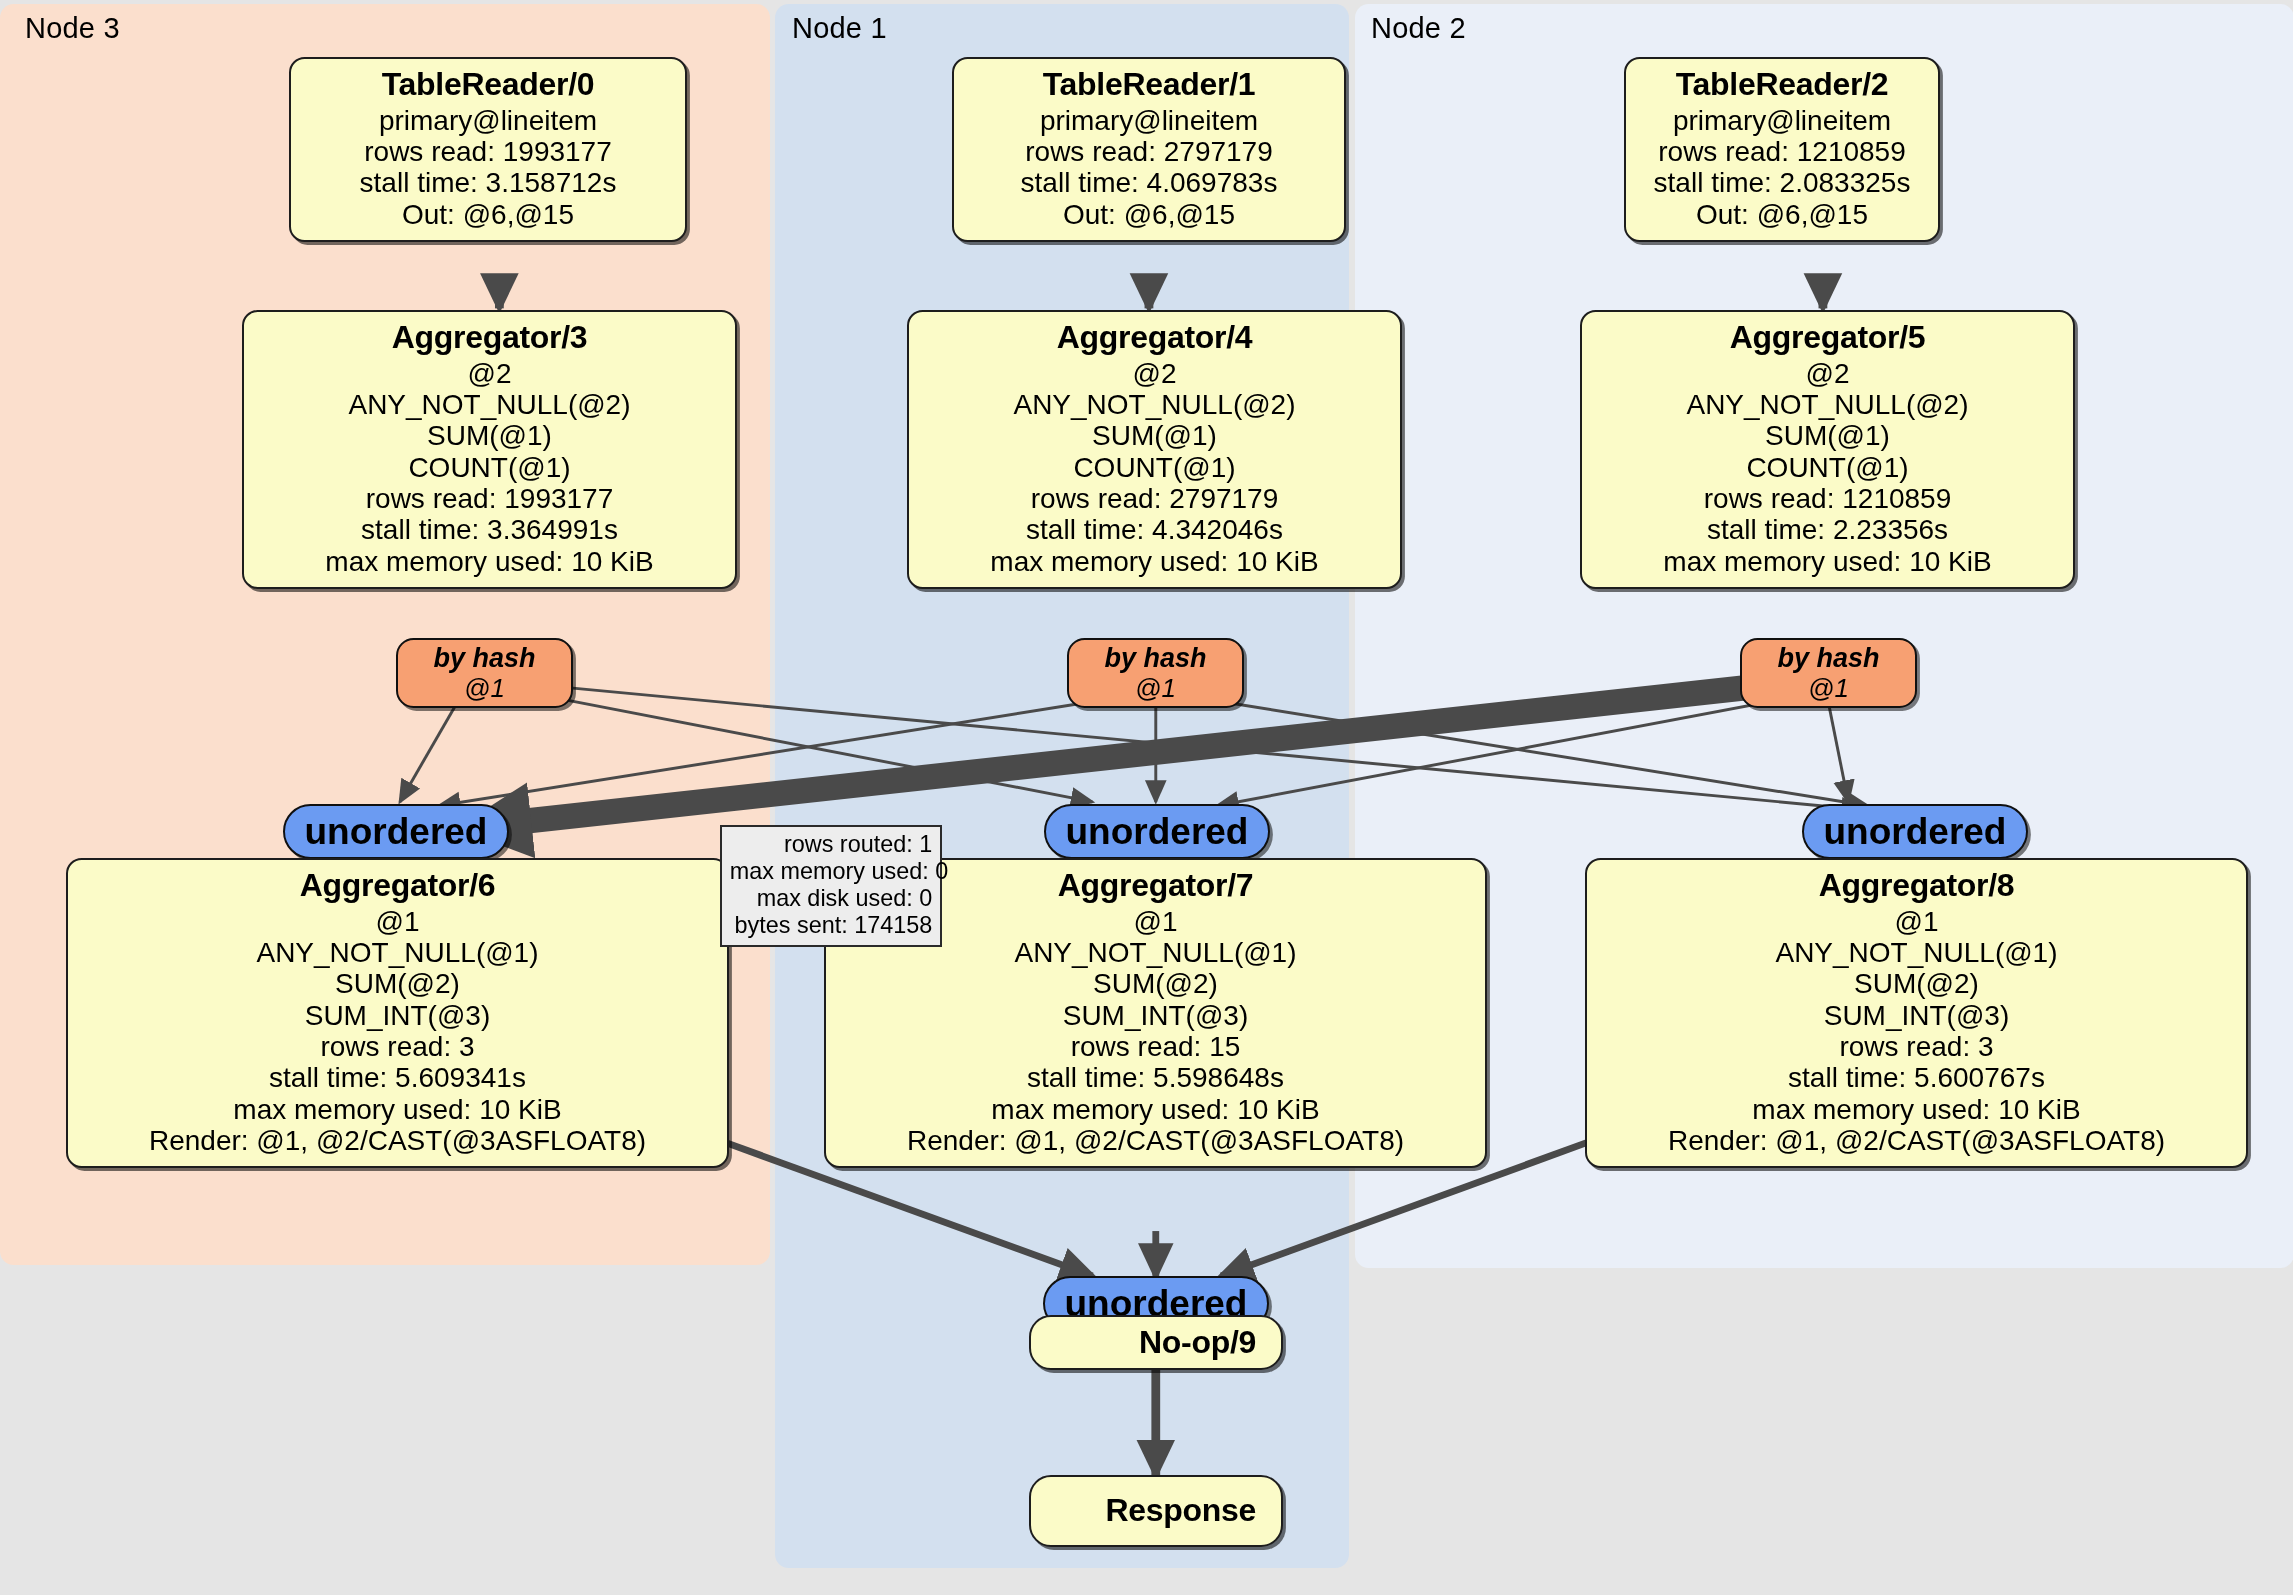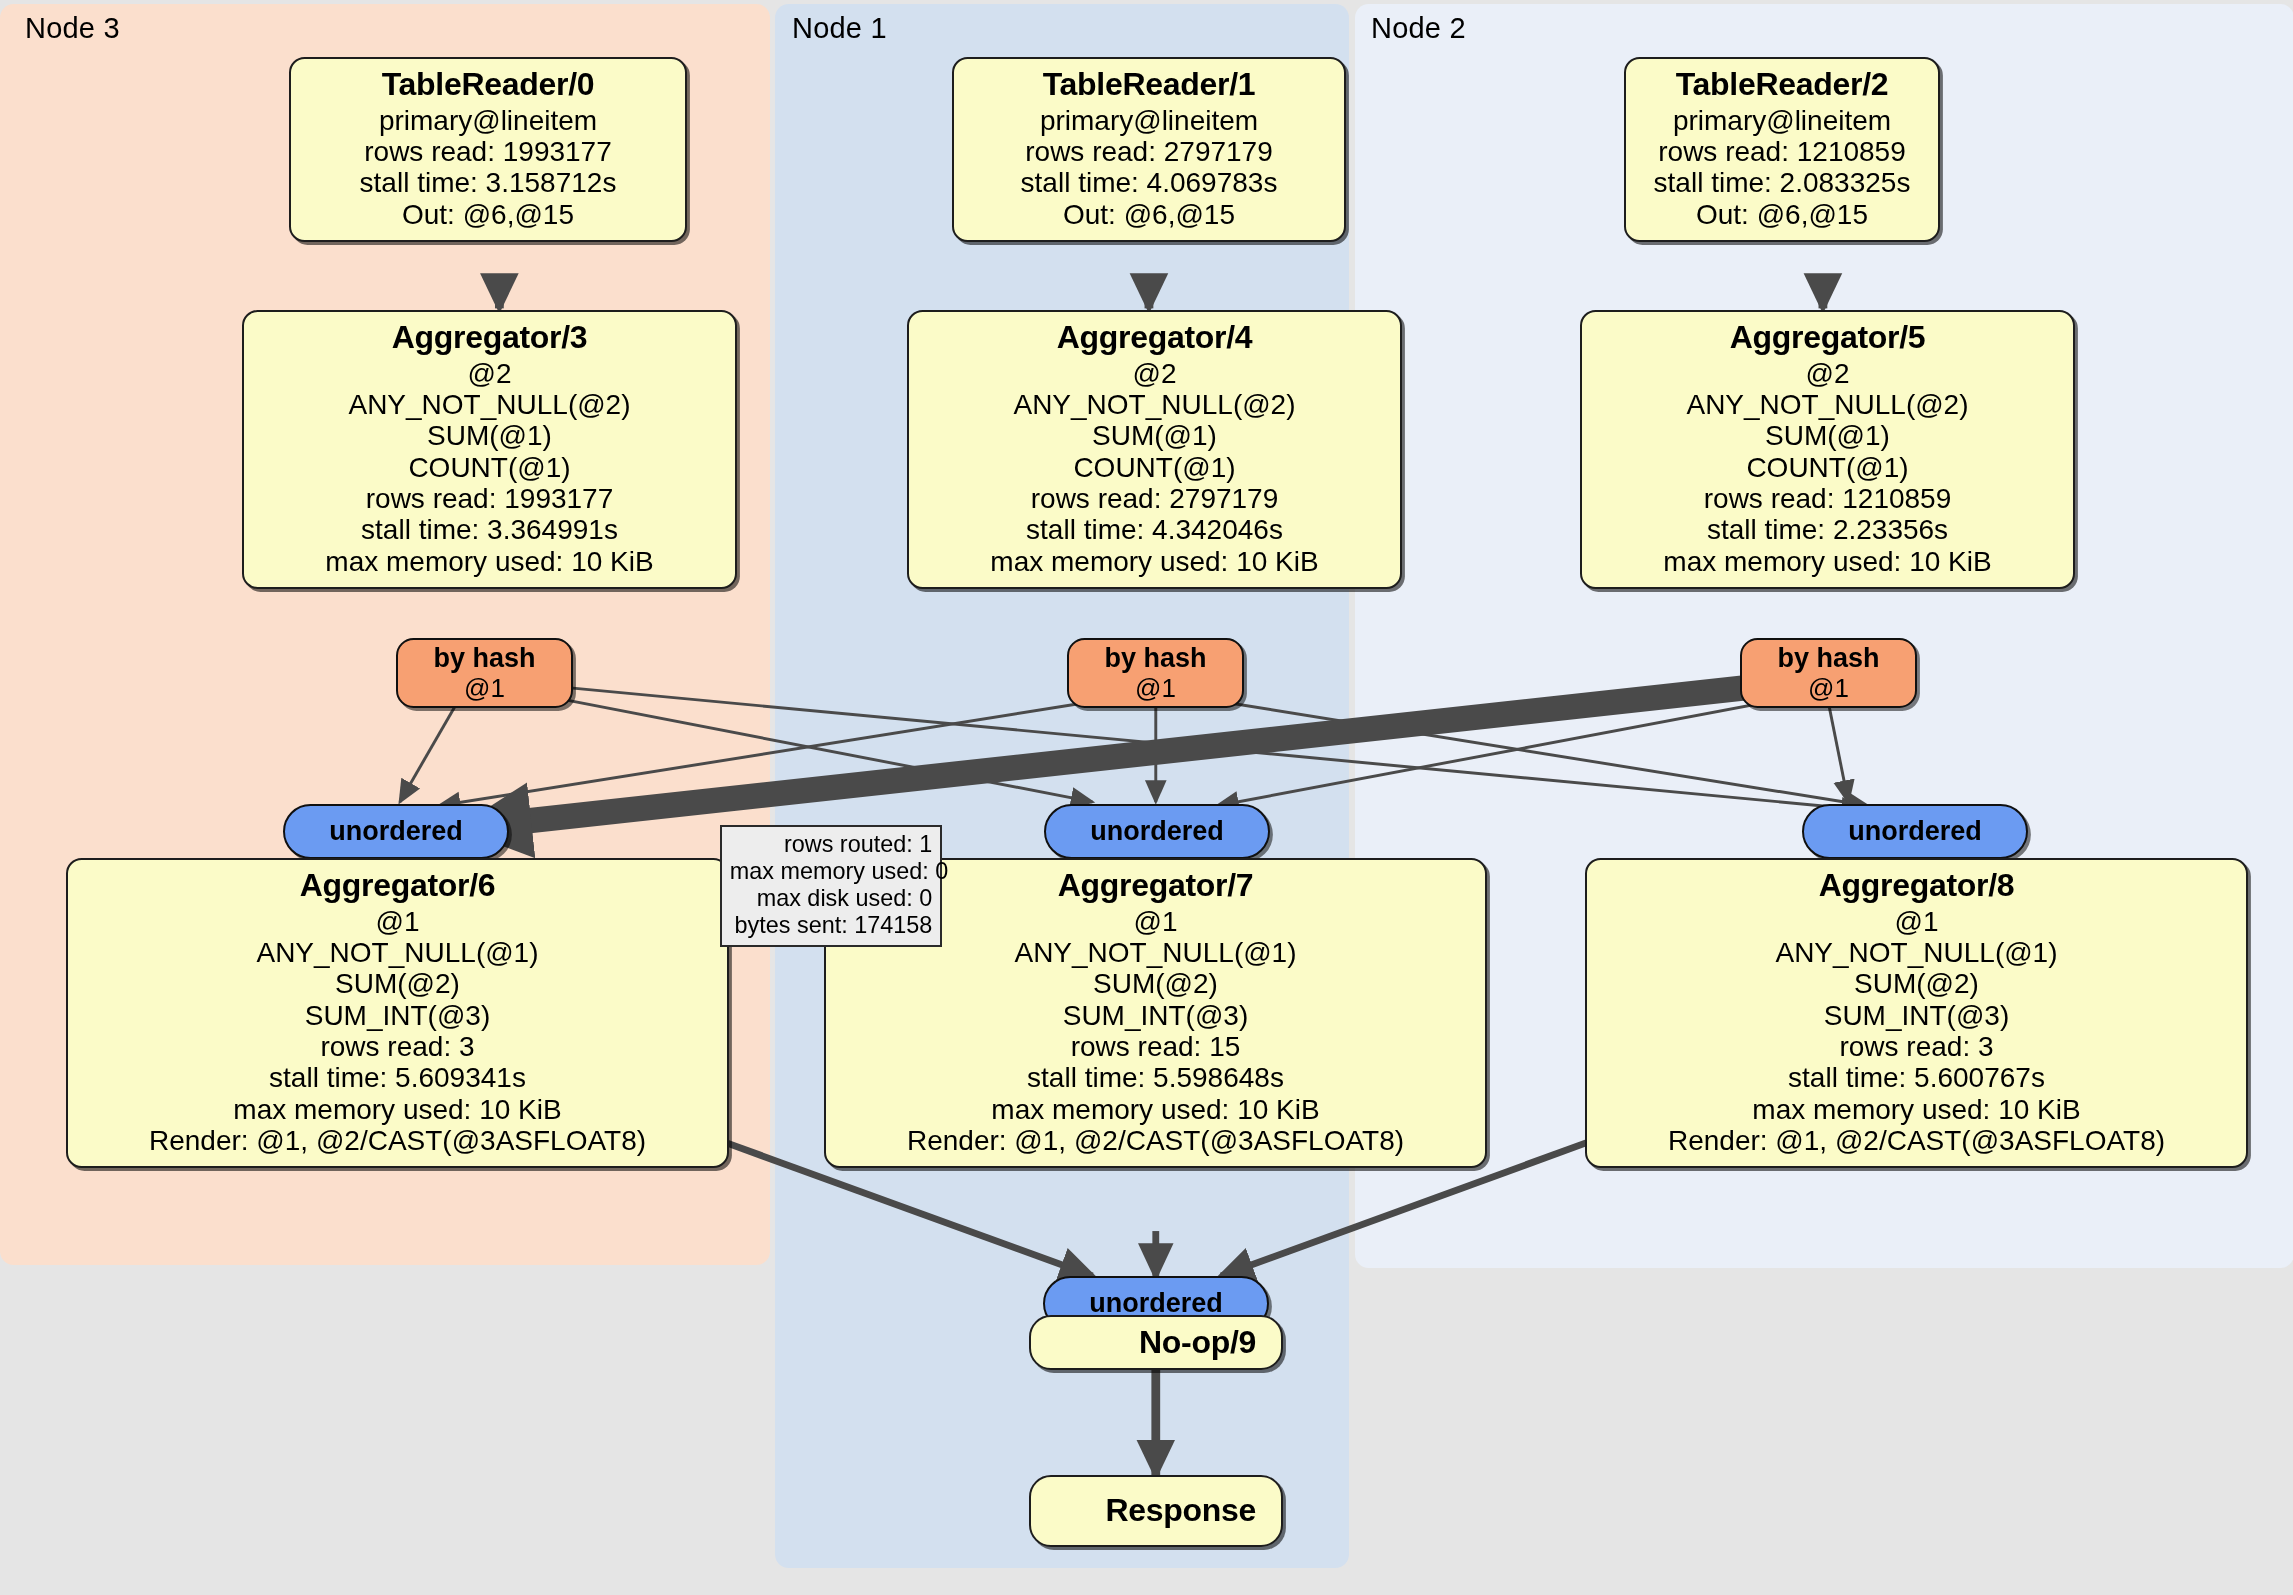--- a/index.html
+++ b/index.html
@@ -74,28 +74,29 @@
     box-shadow: 2.9px 2.9px 0 rgba(0,0,0,0.5);
     display: flex;
     flex-direction: column;
     align-items: center;
     justify-content: center;
     line-height: 1.08;
   }
   .pill.router {
     background: #f7a072;
     border-radius: 17.6px;
+    font-style: italic;
   }
   .pill.router .lbl { font-weight: bold; font-size: 27px; }
   .pill.router .sub  { font-size: 26px; }
   .pill.sync {
     background: #6b9bf2;
     border-radius: 974px;
   }
-  .pill.sync .lbl { font-weight: bold; font-size: 27px; }
+  .pill.sync .lbl { font-weight: bold; font-size: 37px; }
 
   
   .statbox {
     position: absolute;
     box-sizing: border-box;
     background: #ededed;
     border: 2px solid #2a2a2a;
     text-align: right;
     padding: 3.9px 7.8px 5.9px 7.8px;
     line-height: 1.16;

